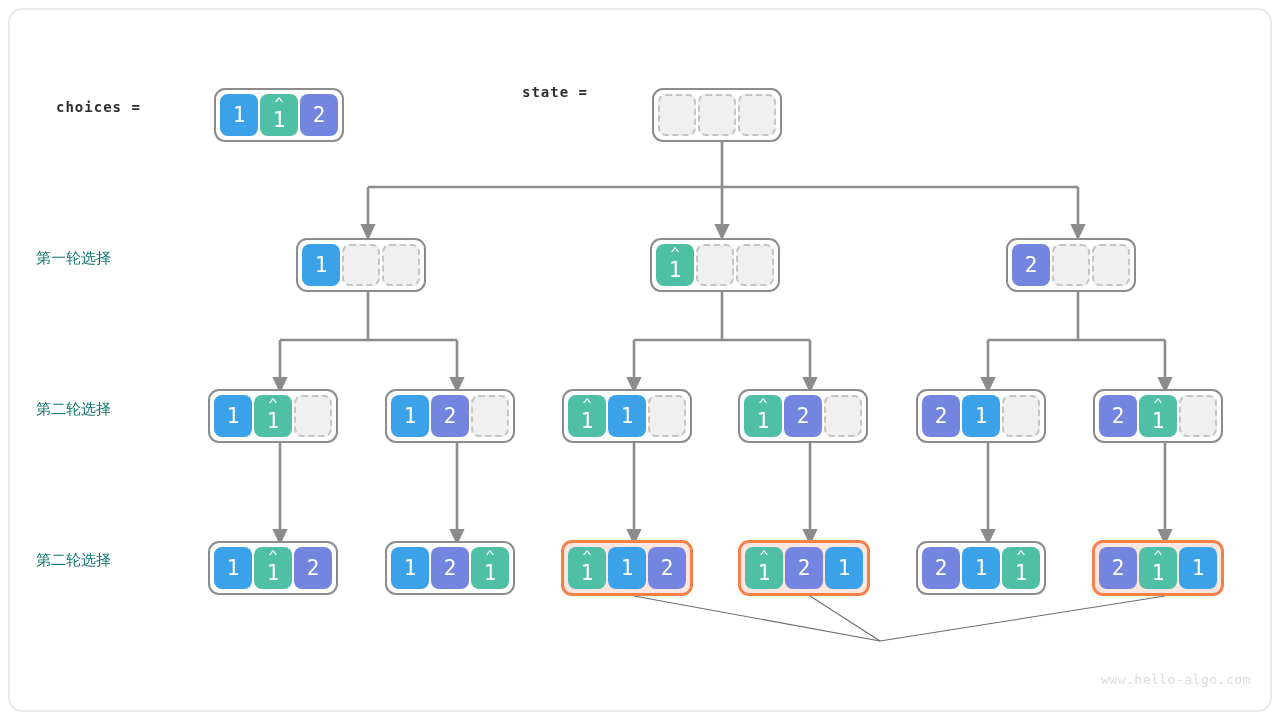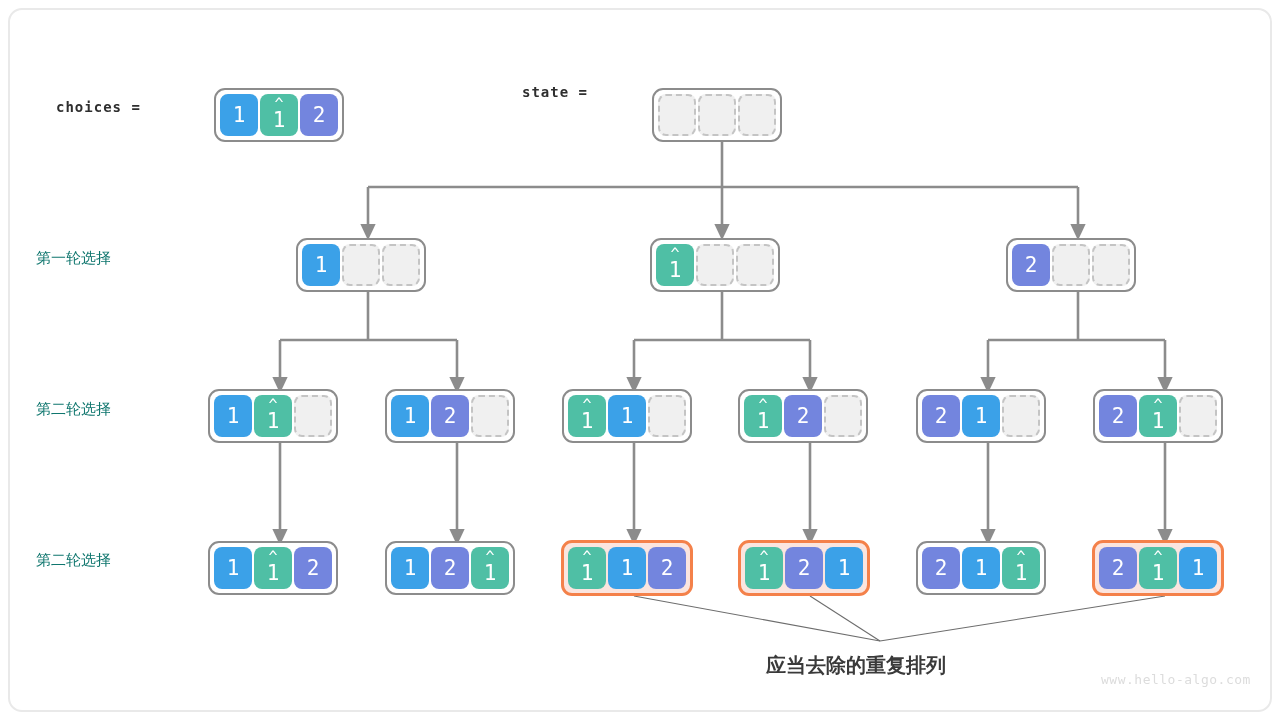--- a/index.html
+++ b/index.html
@@ -332,17 +332,16 @@
       </div>
       <div class="cell teal">
         <span class="hat">^</span>
         <span class="num">1</span>
       </div>
       <div class="cell blue plain">
         <span class="num">1</span>
       </div>
     </div>
 
-  <div class="caption" style="left:766px;top:652px;">应当去除的重复排列</div>
 
   <div class="watermark" style="left:1073px;top:672px;">www.hello-algo.com</div>
 
 </div>
 
 </body></html>

